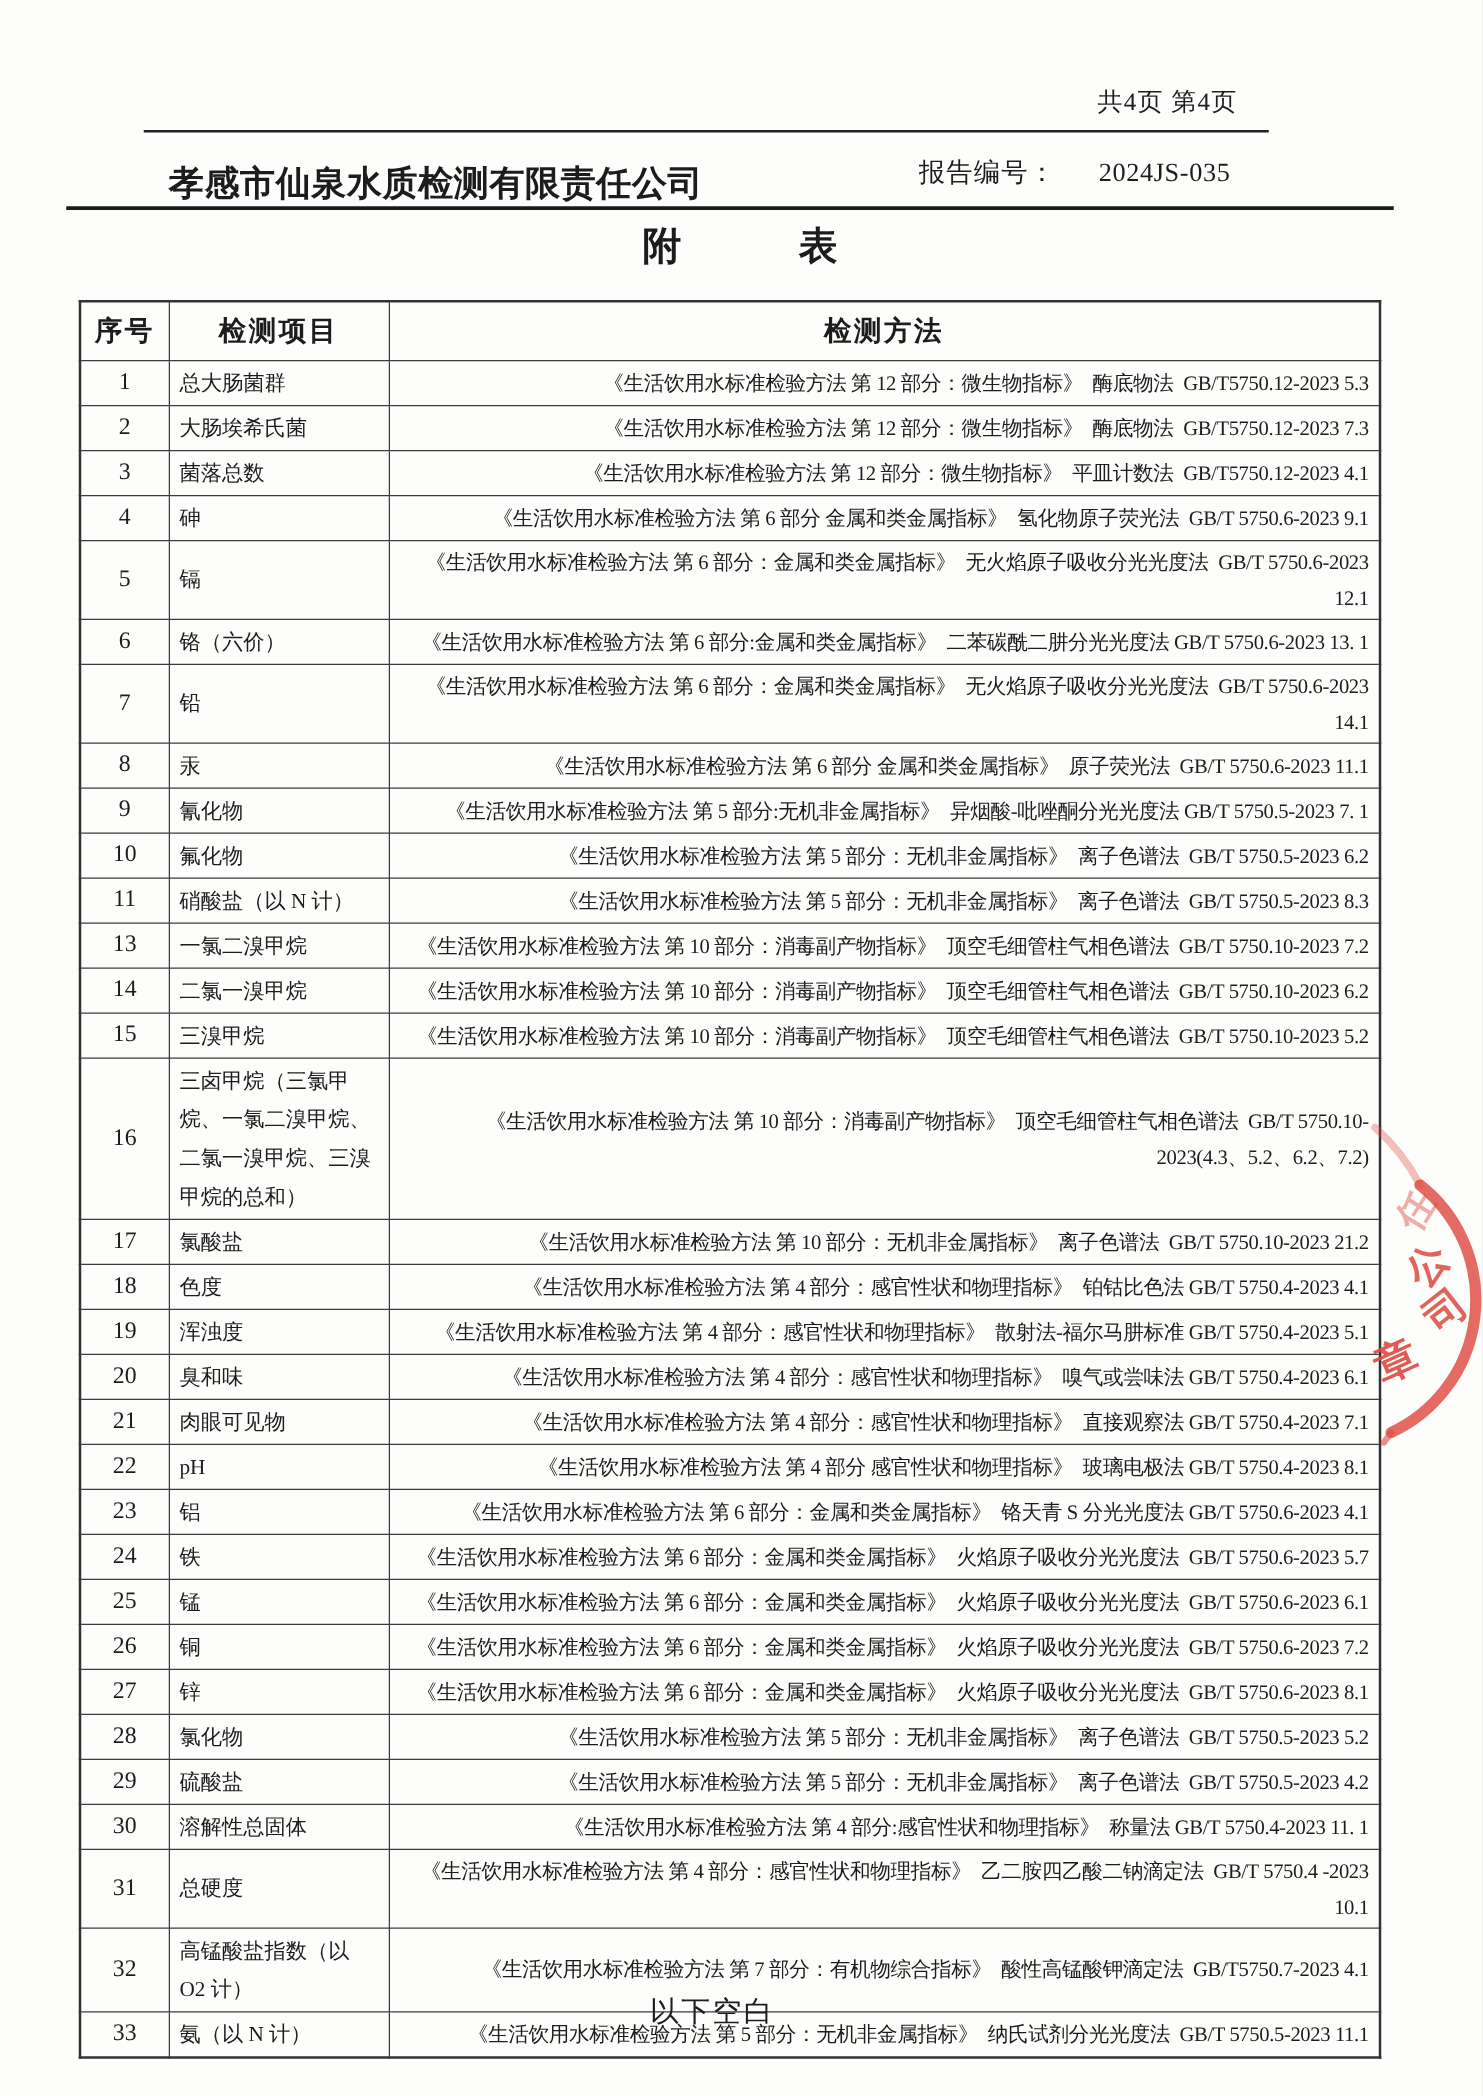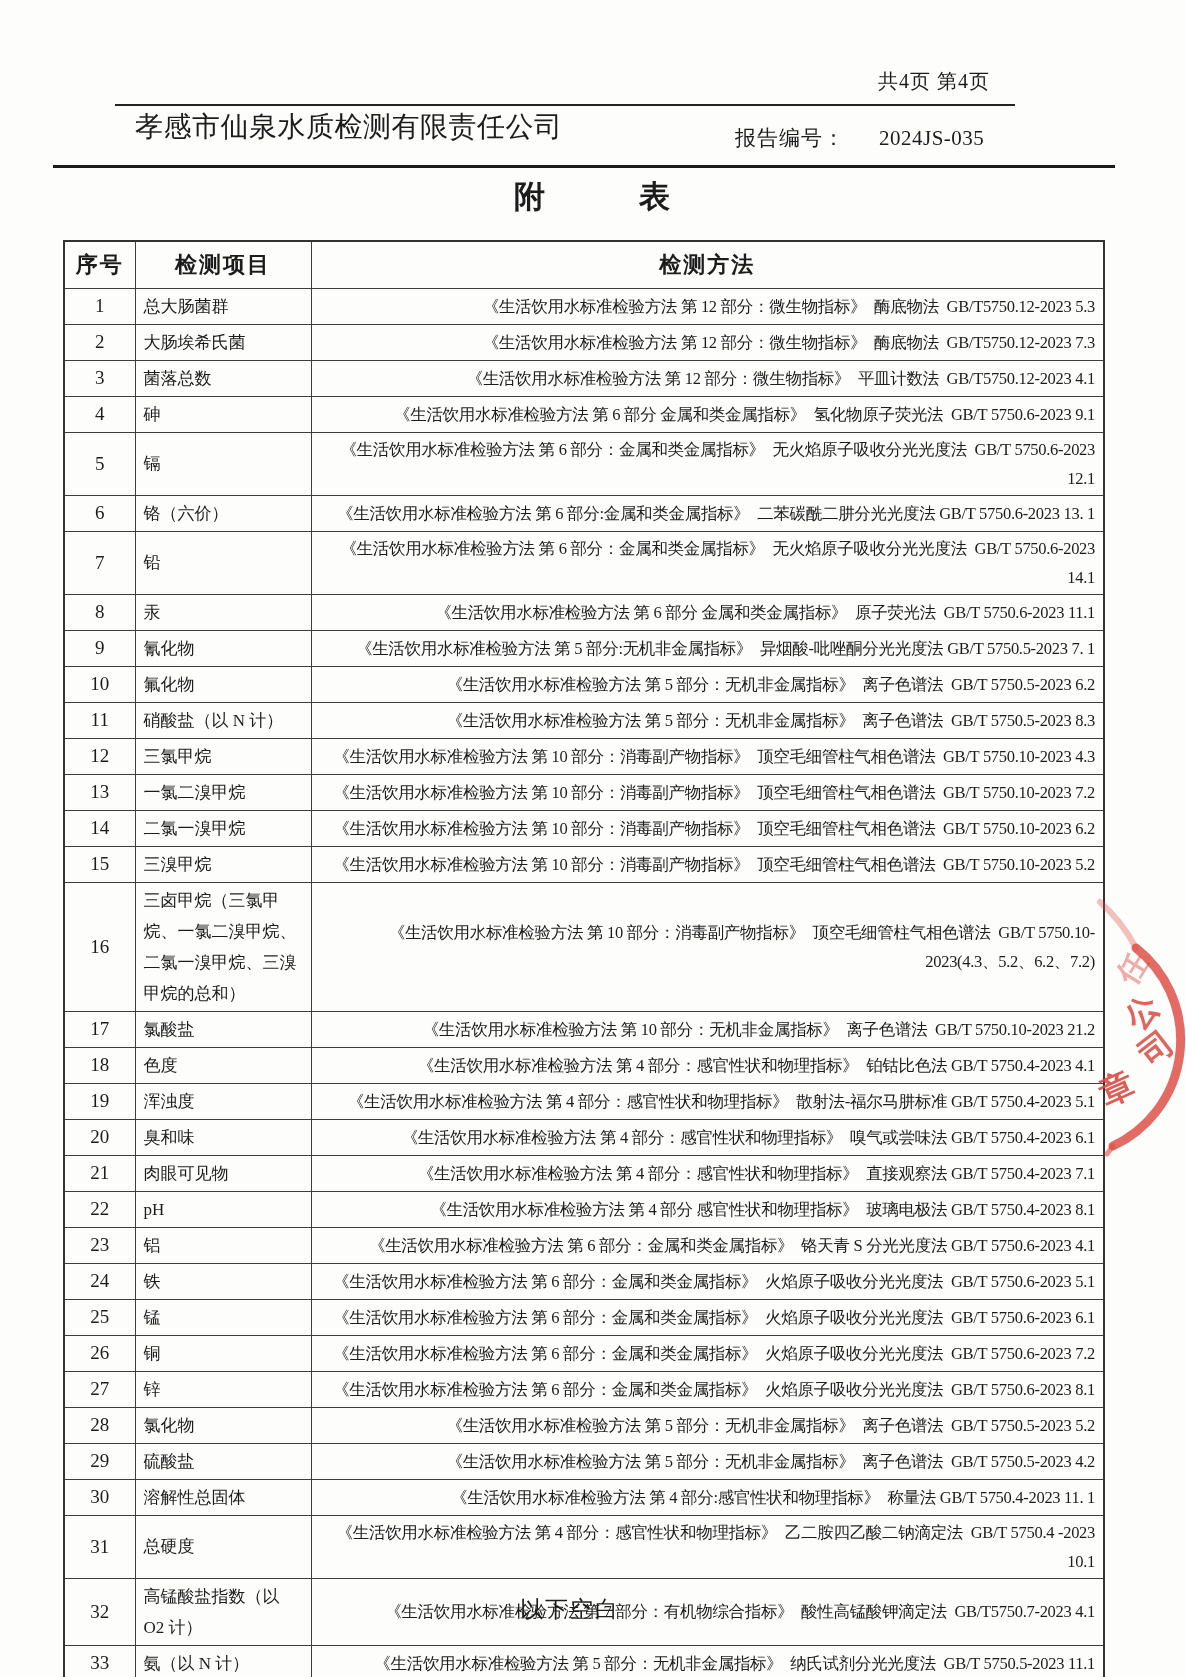--- a/index.html
+++ b/index.html
@@ -16,23 +16,23 @@
   }
   
   .page-info {
     position:absolute; top:68px; right:196px;
     font-size:20px; letter-spacing:1px;
   }
   .rule { position:absolute; background:#222; }
   .rule-top { top:104px; left:115px; width:900px; height:2px; }
   .rule-mid { top:165px; left:53px; width:1062px; height:3px; background:#1b1b1b; }
   .company {
-    position:absolute; top:108px; left:135px;
+    position:absolute; top:128px; left:135px;
     font-family:"Liberation Sans", sans-serif;
-    font-weight:normal; font-size:28px; letter-spacing:0.5px;
+    font-weight:bold; font-size:28px; letter-spacing:0.5px;
   }
   .report {
     position:absolute; top:124px; left:735px;
     font-size:21px;
   }
   .report .report-label { letter-spacing:1px; }
   .report .report-value { margin-left:34px; letter-spacing:0.5px; }
   .doc-title {
     position:absolute; top:176px; left:0; width:1186px;
     display:flex; justify-content:center; gap:92px;
@@ -160,25 +160,20 @@
           <td class="c-no">10</td>
           <td class="c-item">氟化物</td>
           <td class="c-method">《生活饮用水标准检验方法 第 5 部分：无机非金属指标》  离子色谱法  GB/T 5750.5-2023 6.2</td>
         </tr>
         <tr>
           <td class="c-no">11</td>
           <td class="c-item">硝酸盐（以 N 计）</td>
           <td class="c-method">《生活饮用水标准检验方法 第 5 部分：无机非金属指标》  离子色谱法  GB/T 5750.5-2023 8.3</td>
         </tr>
         <tr>
-          <td class="c-no">12</td>
-          <td class="c-item">三氯甲烷</td>
-          <td class="c-method">《生活饮用水标准检验方法 第 10 部分：消毒副产物指标》  顶空毛细管柱气相色谱法  GB/T 5750.10-2023 4.3</td>
-        </tr>
-        <tr>
           <td class="c-no">13</td>
           <td class="c-item">一氯二溴甲烷</td>
           <td class="c-method">《生活饮用水标准检验方法 第 10 部分：消毒副产物指标》  顶空毛细管柱气相色谱法  GB/T 5750.10-2023 7.2</td>
         </tr>
         <tr>
           <td class="c-no">14</td>
           <td class="c-item">二氯一溴甲烷</td>
           <td class="c-method">《生活饮用水标准检验方法 第 10 部分：消毒副产物指标》  顶空毛细管柱气相色谱法  GB/T 5750.10-2023 6.2</td>
         </tr>
         <tr>
@@ -222,21 +217,21 @@
           <td class="c-method">《生活饮用水标准检验方法 第 4 部分 感官性状和物理指标》  玻璃电极法 GB/T 5750.4-2023 8.1</td>
         </tr>
         <tr>
           <td class="c-no">23</td>
           <td class="c-item">铝</td>
           <td class="c-method">《生活饮用水标准检验方法 第 6 部分：金属和类金属指标》  铬天青 S 分光光度法 GB/T 5750.6-2023 4.1</td>
         </tr>
         <tr>
           <td class="c-no">24</td>
           <td class="c-item">铁</td>
-          <td class="c-method">《生活饮用水标准检验方法 第 6 部分：金属和类金属指标》  火焰原子吸收分光光度法  GB/T 5750.6-2023 5.1</td>
+          <td class="c-method">《生活饮用水标准检验方法 第 6 部分：金属和类金属指标》  火焰原子吸收分光光度法  GB/T 5750.6-2023 5.7</td>
         </tr>
         <tr>
           <td class="c-no">25</td>
           <td class="c-item">锰</td>
           <td class="c-method">《生活饮用水标准检验方法 第 6 部分：金属和类金属指标》  火焰原子吸收分光光度法  GB/T 5750.6-2023 6.1</td>
         </tr>
         <tr>
           <td class="c-no">26</td>
           <td class="c-item">铜</td>
           <td class="c-method">《生活饮用水标准检验方法 第 6 部分：金属和类金属指标》  火焰原子吸收分光光度法  GB/T 5750.6-2023 7.2</td>

